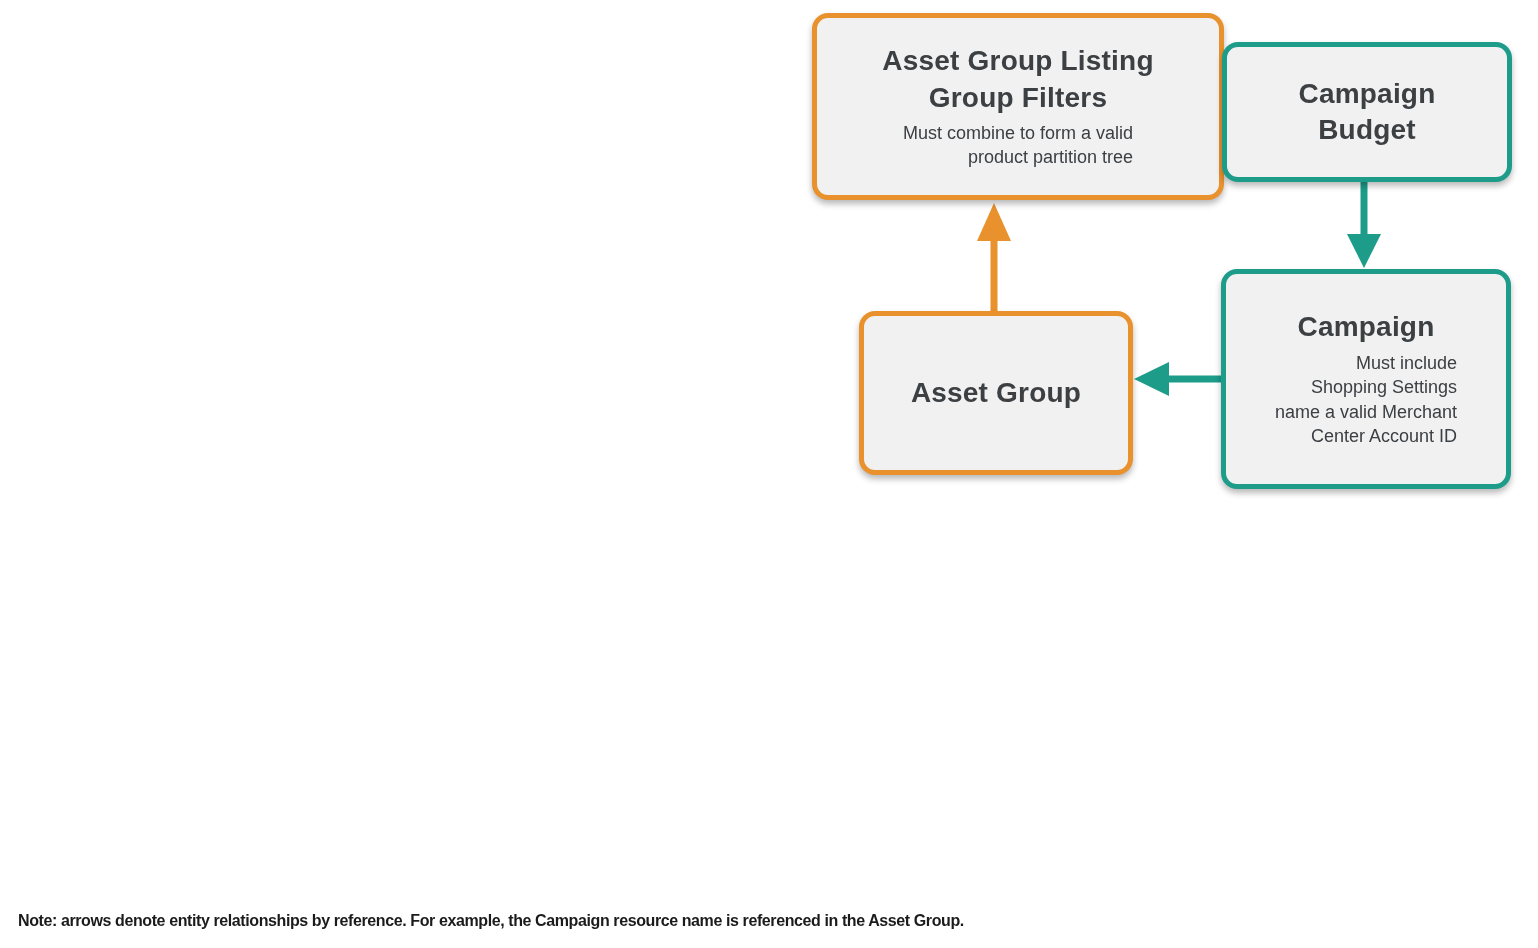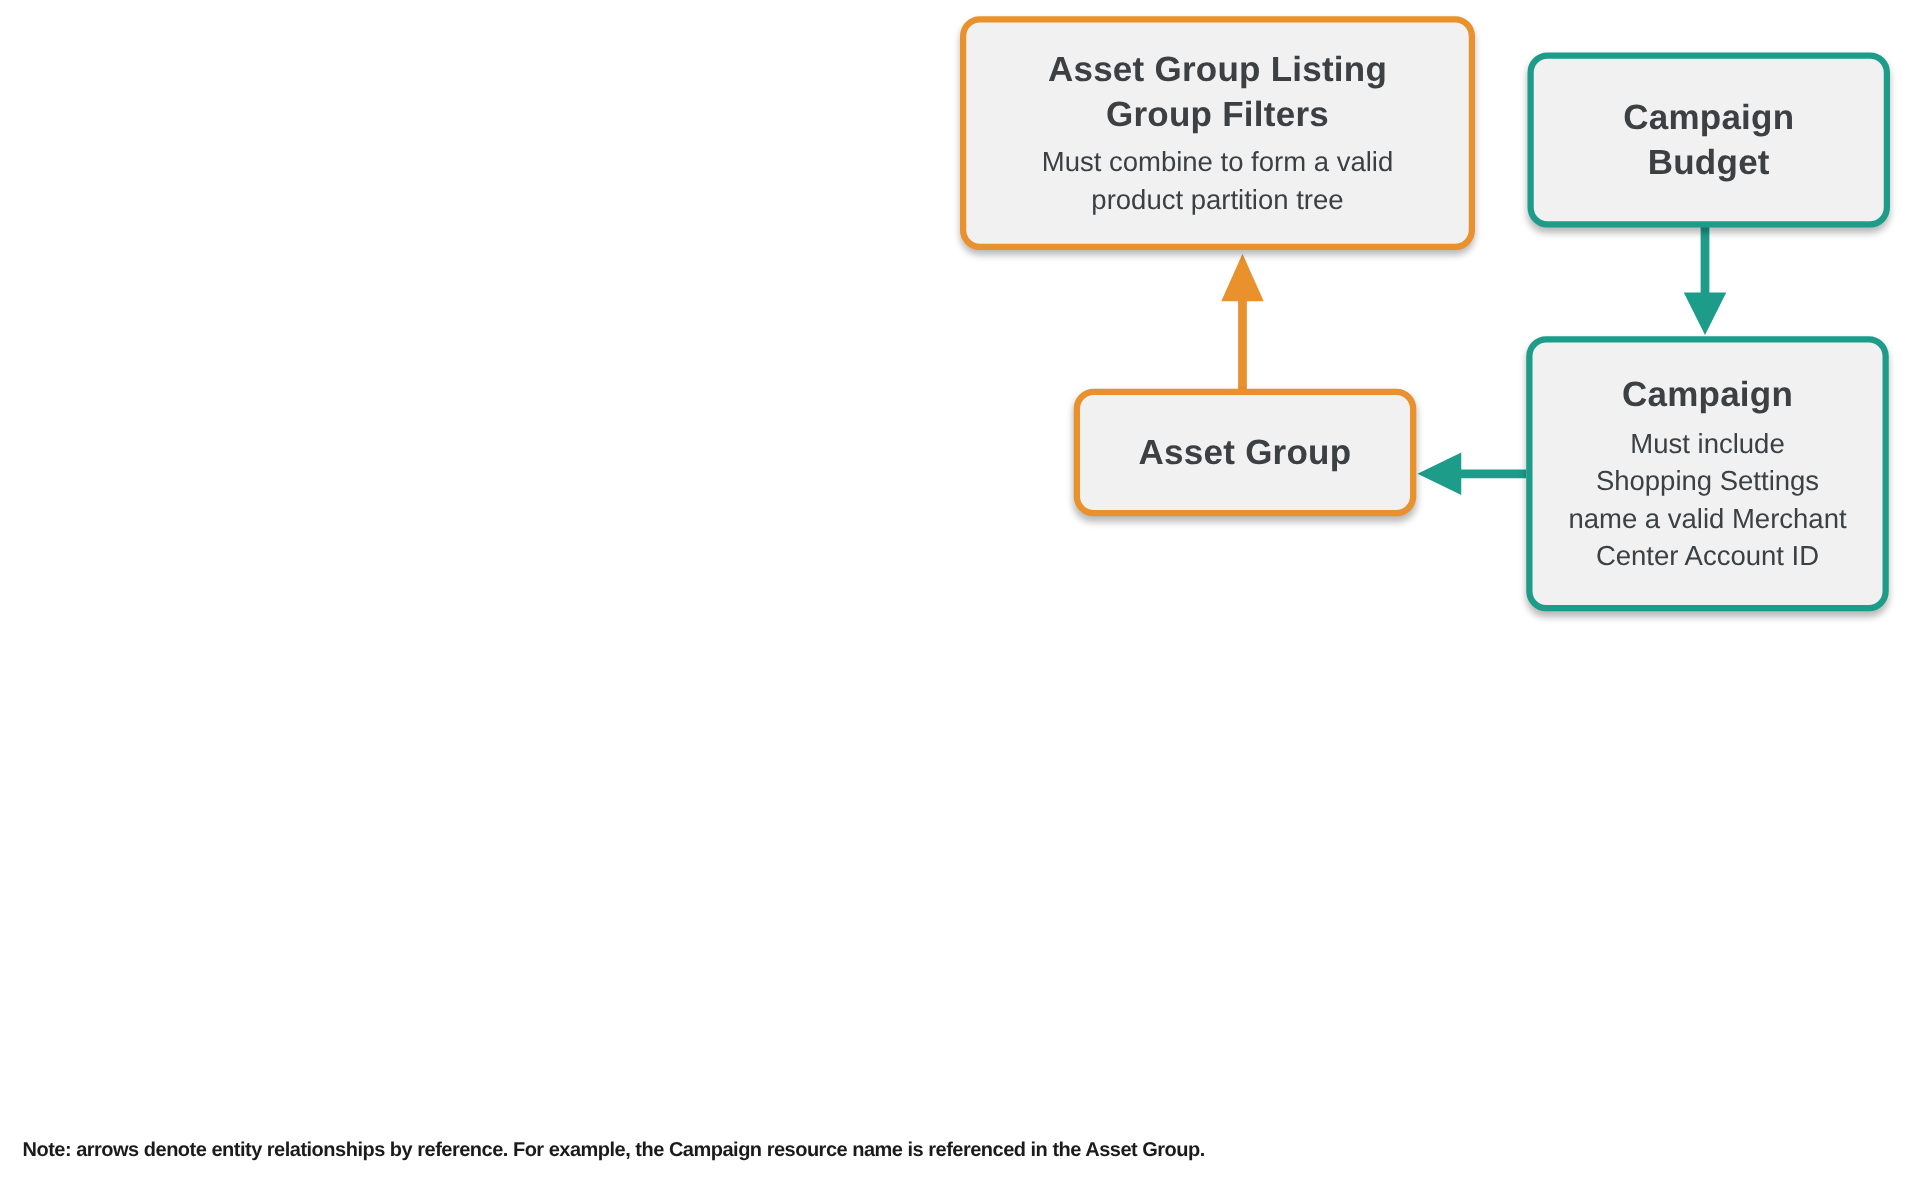--- a/index.html
+++ b/index.html
@@ -40,30 +40,31 @@
   .node.teal   { border-color: var(--teal, #1D9C8A); }
   .node-title {
     font-size: 28px;
     font-weight: 700;
     line-height: 1.3;
     color: #3C4043;
     white-space: pre-line;
     letter-spacing: 0.2px;
   }
   .node-subtitle {
-    font-size: 22px;
+    font-size: 18px;
     font-weight: 400;
     line-height: 1.36;
     color: #3C4043;
     white-space: pre-line;
     margin-top: 5px;
+    text-align: right;
   }
-  #node-listing-filters { left: 768px; top: 13px;  width: 412px; height: 187px; }
+  #node-listing-filters { left: 812px; top: 13px;  width: 412px; height: 187px; }
   #node-campaign-budget { left: 1222px; top: 42px; width: 290px; height: 140px; }
-  #node-asset-group     { left: 859px; top: 311px; width: 274px; height: 102px; text-align: right; }
+  #node-asset-group     { left: 859px; top: 311px; width: 274px; height: 164px; text-align: right; }
   #node-campaign        { left: 1221px; top: 269px; width: 290px; height: 220px; }
   .note {
     position: absolute;
     left: 18px;
     top: 912px;
     font-size: 16px;
     font-weight: 700;
     letter-spacing: -0.4px;
     color: #1b1b1b;
     white-space: nowrap;

